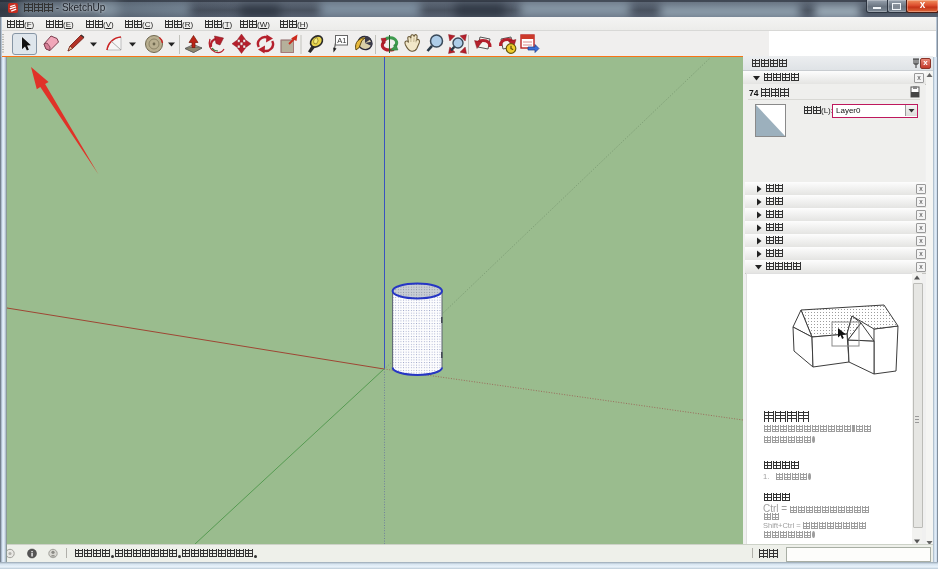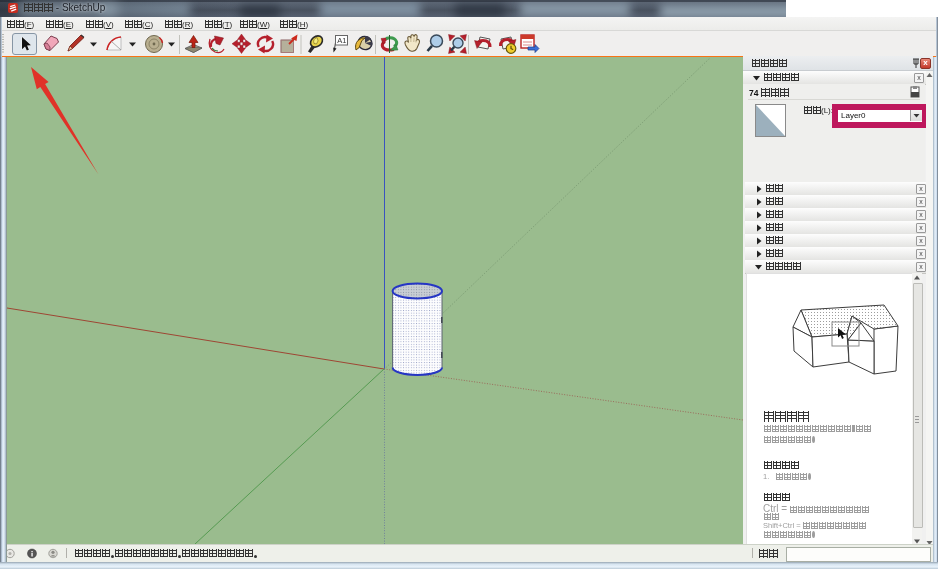--- a/index.html
+++ b/index.html
@@ -21,21 +21,21 @@
 background:
  linear-gradient(#9e9e9e,#9e9e9e) 50% 0/1px 100% no-repeat,
  linear-gradient(#9e9e9e,#9e9e9e) 0 1px/100% 1px no-repeat,
  linear-gradient(#9e9e9e,#9e9e9e) 0 3.5px/100% 1px no-repeat,
  linear-gradient(#9e9e9e,#9e9e9e) 0 6px/100% 1px no-repeat,
  linear-gradient(#9e9e9e,#9e9e9e) 0 0/1px 100% no-repeat,
  linear-gradient(#9e9e9e,#9e9e9e) 100% 0/1px 100% no-repeat;}
 </style></head>
 <body>
 
-<div class="abs" id="titlebar" style="left:0;top:0;width:786px;height:17px;background:linear-gradient(180deg,#606a78,#525c6a 40%,#49525f 60%,#566070);overflow:hidden">
+<div class="abs" id="titlebar" style="left:0;top:0;width:938px;height:17px;background:linear-gradient(180deg,#606a78,#525c6a 40%,#49525f 60%,#566070);overflow:hidden">
   <div class="abs" style="left:100px;top:2px;width:90px;height:15px;background:#8fa3b4;filter:blur(5px);opacity:.8"></div>
   <div class="abs" style="left:240px;top:6px;width:40px;height:11px;background:#2e3642;filter:blur(5px)"></div>
   <div class="abs" style="left:320px;top:2px;width:100px;height:15px;background:#8a9dae;filter:blur(5px);opacity:.85"></div>
   <div class="abs" style="left:455px;top:4px;width:50px;height:13px;background:#303844;filter:blur(5px)"></div>
   <div class="abs" style="left:520px;top:2px;width:110px;height:15px;background:#93a5b4;filter:blur(5px);opacity:.85"></div>
   <div class="abs" style="left:660px;top:5px;width:140px;height:13px;background:#9aacba;filter:blur(5px);opacity:.9"></div>
   <div class="abs" style="left:815px;top:5px;width:45px;height:13px;background:#a5b6c2;filter:blur(4px);opacity:.9"></div>
   <div class="abs" style="left:0;top:0;width:938px;height:2px;background:rgba(25,30,40,.5)"></div>
   <div class="abs" style="left:0;top:0;width:240px;height:17px;background:linear-gradient(90deg,rgba(30,36,46,.55),rgba(30,36,46,0))"></div>
   <div class="abs" style="left:18px;top:3px;width:100px;height:13px;background:#9aabb8;filter:blur(6px);opacity:.75"></div>
@@ -59,21 +59,21 @@
   <div class="abs" style="left:6px;top:3px"><span class="h"></span><span class="h"></span>(<u>F</u>)</div>
   <div class="abs" style="left:45px;top:3px"><span class="h"></span><span class="h"></span>(<u>E</u>)</div>
   <div class="abs" style="left:85px;top:3px"><span class="h"></span><span class="h"></span>(<u>V</u>)</div>
   <div class="abs" style="left:124px;top:3px"><span class="h"></span><span class="h"></span>(<u>C</u>)</div>
   <div class="abs" style="left:164px;top:3px"><span class="h"></span><span class="h"></span>(<u>R</u>)</div>
   <div class="abs" style="left:204px;top:3px"><span class="h"></span><span class="h"></span>(<u>T</u>)</div>
   <div class="abs" style="left:239px;top:3px"><span class="h"></span><span class="h"></span>(<u>W</u>)</div>
   <div class="abs" style="left:279px;top:3px"><span class="h"></span><span class="h"></span>(<u>H</u>)</div>
 </div>
 
-<div class="abs" id="toolbar" style="left:0;top:31px;width:938px;height:25px;background:#f0efee;border-bottom:6px solid #f97316">
+<div class="abs" id="toolbar" style="left:0;top:31px;width:769px;height:25px;background:#f0efee;border-bottom:6px solid #f97316">
   <svg class="abs" style="left:0;top:0" width="938" height="26" id="tbsvg">
 
     <line x1="3" y1="3" x2="3" y2="23" stroke="#b5b5af" stroke-width="2" stroke-dasharray="1,1.5"></line>
 
     <g stroke="#c2c2bc">
         <line x1="179.5" y1="4" x2="179.5" y2="23"></line>
         <line x1="301" y1="4" x2="301" y2="23"></line>
         <line x1="375.5" y1="4" x2="375.5" y2="23"></line>
         <line x1="468.5" y1="4" x2="468.5" y2="23"></line>
       </g>
@@ -271,21 +271,21 @@
         <rect x="1" y="6" width="8" height="5" fill="#444"></rect>
         <rect x="3" y="-1" width="4" height="4" fill="#888"></rect>
       </svg>
     <div class="abs" style="left:5px;top:15px;width:172px;height:1px;background:#d8d8d4"></div>
     <div class="abs" style="left:12px;top:20px;width:29px;height:31px;background:#fff;border:1px solid #8a8a8a">
       <svg width="29" height="31">
           <polygon points="0,0 29,31 0,31" fill="#9cb0bd"></polygon>
         </svg>
     </div>
     <div class="abs" style="left:60px;top:22px;font-size:8px;color:#222"><span class="h"></span><span class="h"></span>(L):</div>
-    <div class="abs" style="left:89px;top:20px;width:84px;height:12px;background:#fff;border:6px solid #be185d">
+    <div class="abs" style="left:89px;top:20px;width:84px;height:12px;background:#fff;border:1px solid #be185d">
       <div class="abs" style="left:3px;top:1.5px;font-size:8px;color:#111">Layer0</div>
       <div class="abs" style="left:72px;top:0;width:11px;height:11px;background:linear-gradient(180deg,#f4f4f4,#dcdcda);border-left:1px solid #9a9a9a">
         <svg width="11" height="11">
             <polygon points="2.5,4 8.5,4 5.5,7.5" fill="#333"></polygon>
           </svg>
       </div>
     </div>
   </div>
 
   <div class="abs sect" style="top:126px">

